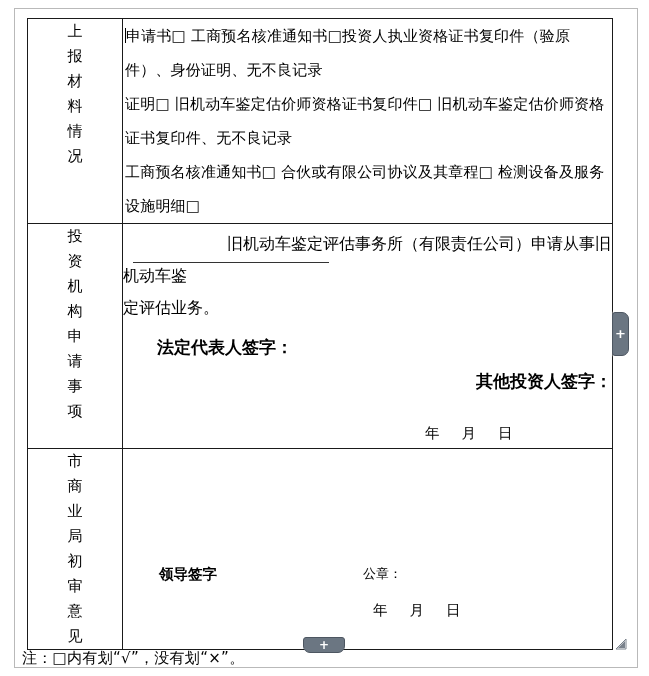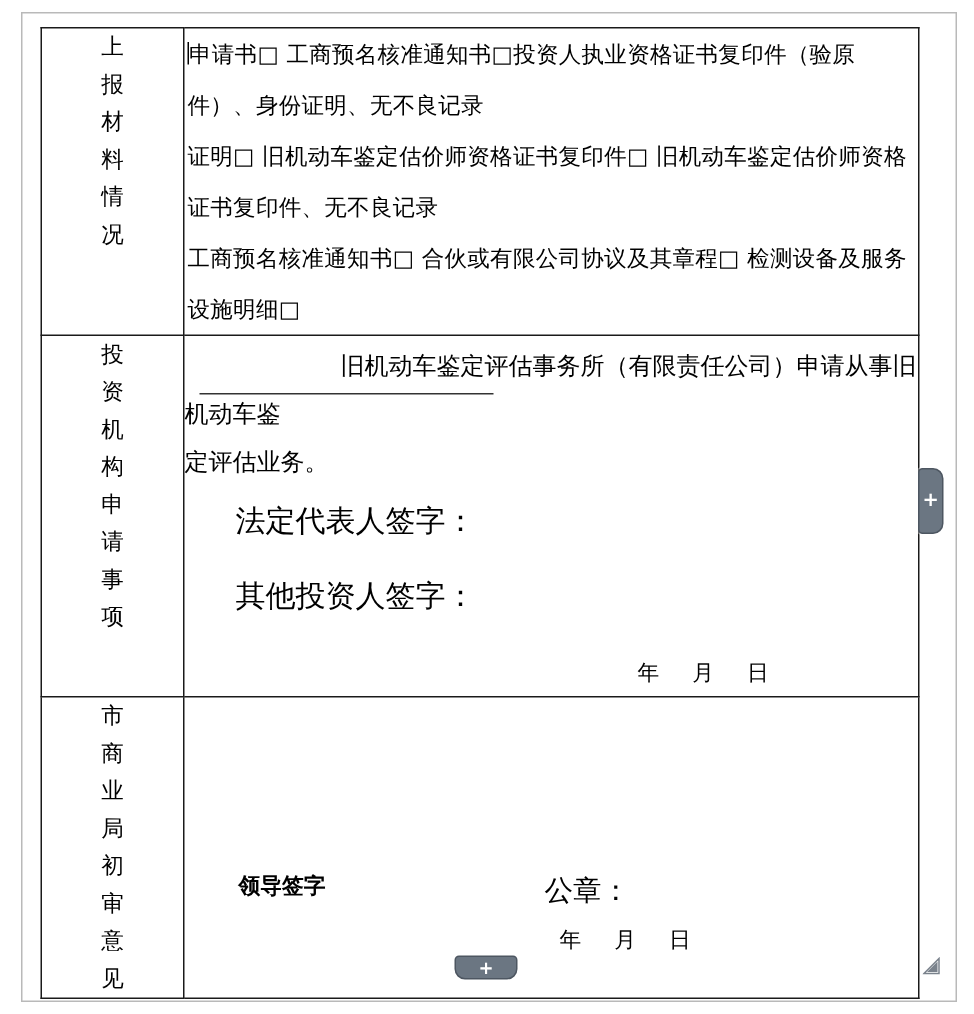--- a/index.html
+++ b/index.html
@@ -109,26 +109,27 @@
   }
   .blank-rule {
     position: absolute;
     left: 10px;
     top: 38px;
     width: 196px;
     height: 1px;
     background: #333;
   }
   .sig-line {
-    font-size: 20px;
+    font-size: 17px;
     line-height: 30px;
     padding-left: 34px;
     margin-top: 8px;
-  }
-  .sig-line.second { margin-top: 20px; }
+    font-weight: bold;
+  }
+  .sig-line.second { margin-top: 4px; text-align: right; }
   .date-line {
     font-size: 14.5px;
     line-height: 30px;
     margin-top: 22px;
     padding-left: 302px;
     letter-spacing: 0;
   }
   .date-line .sp { display: inline-block; width: 22px; }
 
   
@@ -138,21 +139,21 @@
     position: absolute;
     left: 36px;
     top: 116px;
     font-size: 14.5px;
     font-weight: bold;
   }
   .opinion-seal {
     position: absolute;
     left: 240px;
     top: 116px;
-    font-size: 19px;
+    font-size: 13px;
   }
   .opinion-date {
     position: absolute;
     left: 250px;
     top: 152px;
     font-size: 14.5px;
   }
   .opinion-date .sp { display: inline-block; width: 22px; }
 
   
@@ -295,20 +296,21 @@
             <div class="opinion-date">
               <span>年</span><span class="sp"></span><span>月</span><span class="sp"></span><span>日</span>
             </div>
           </div>
         </td>
       </tr>
 
     </tbody>
   </table>
 
+  <div id="footer-note">注：□内有划“√”，没有划“×”。</div>
 
   <div id="add-column-handle">
     <span class="plus">+</span>
   </div>
 
   <div id="add-row-handle">
     <span class="plus">+</span>
   </div>
 
   <div id="resize-grip">

